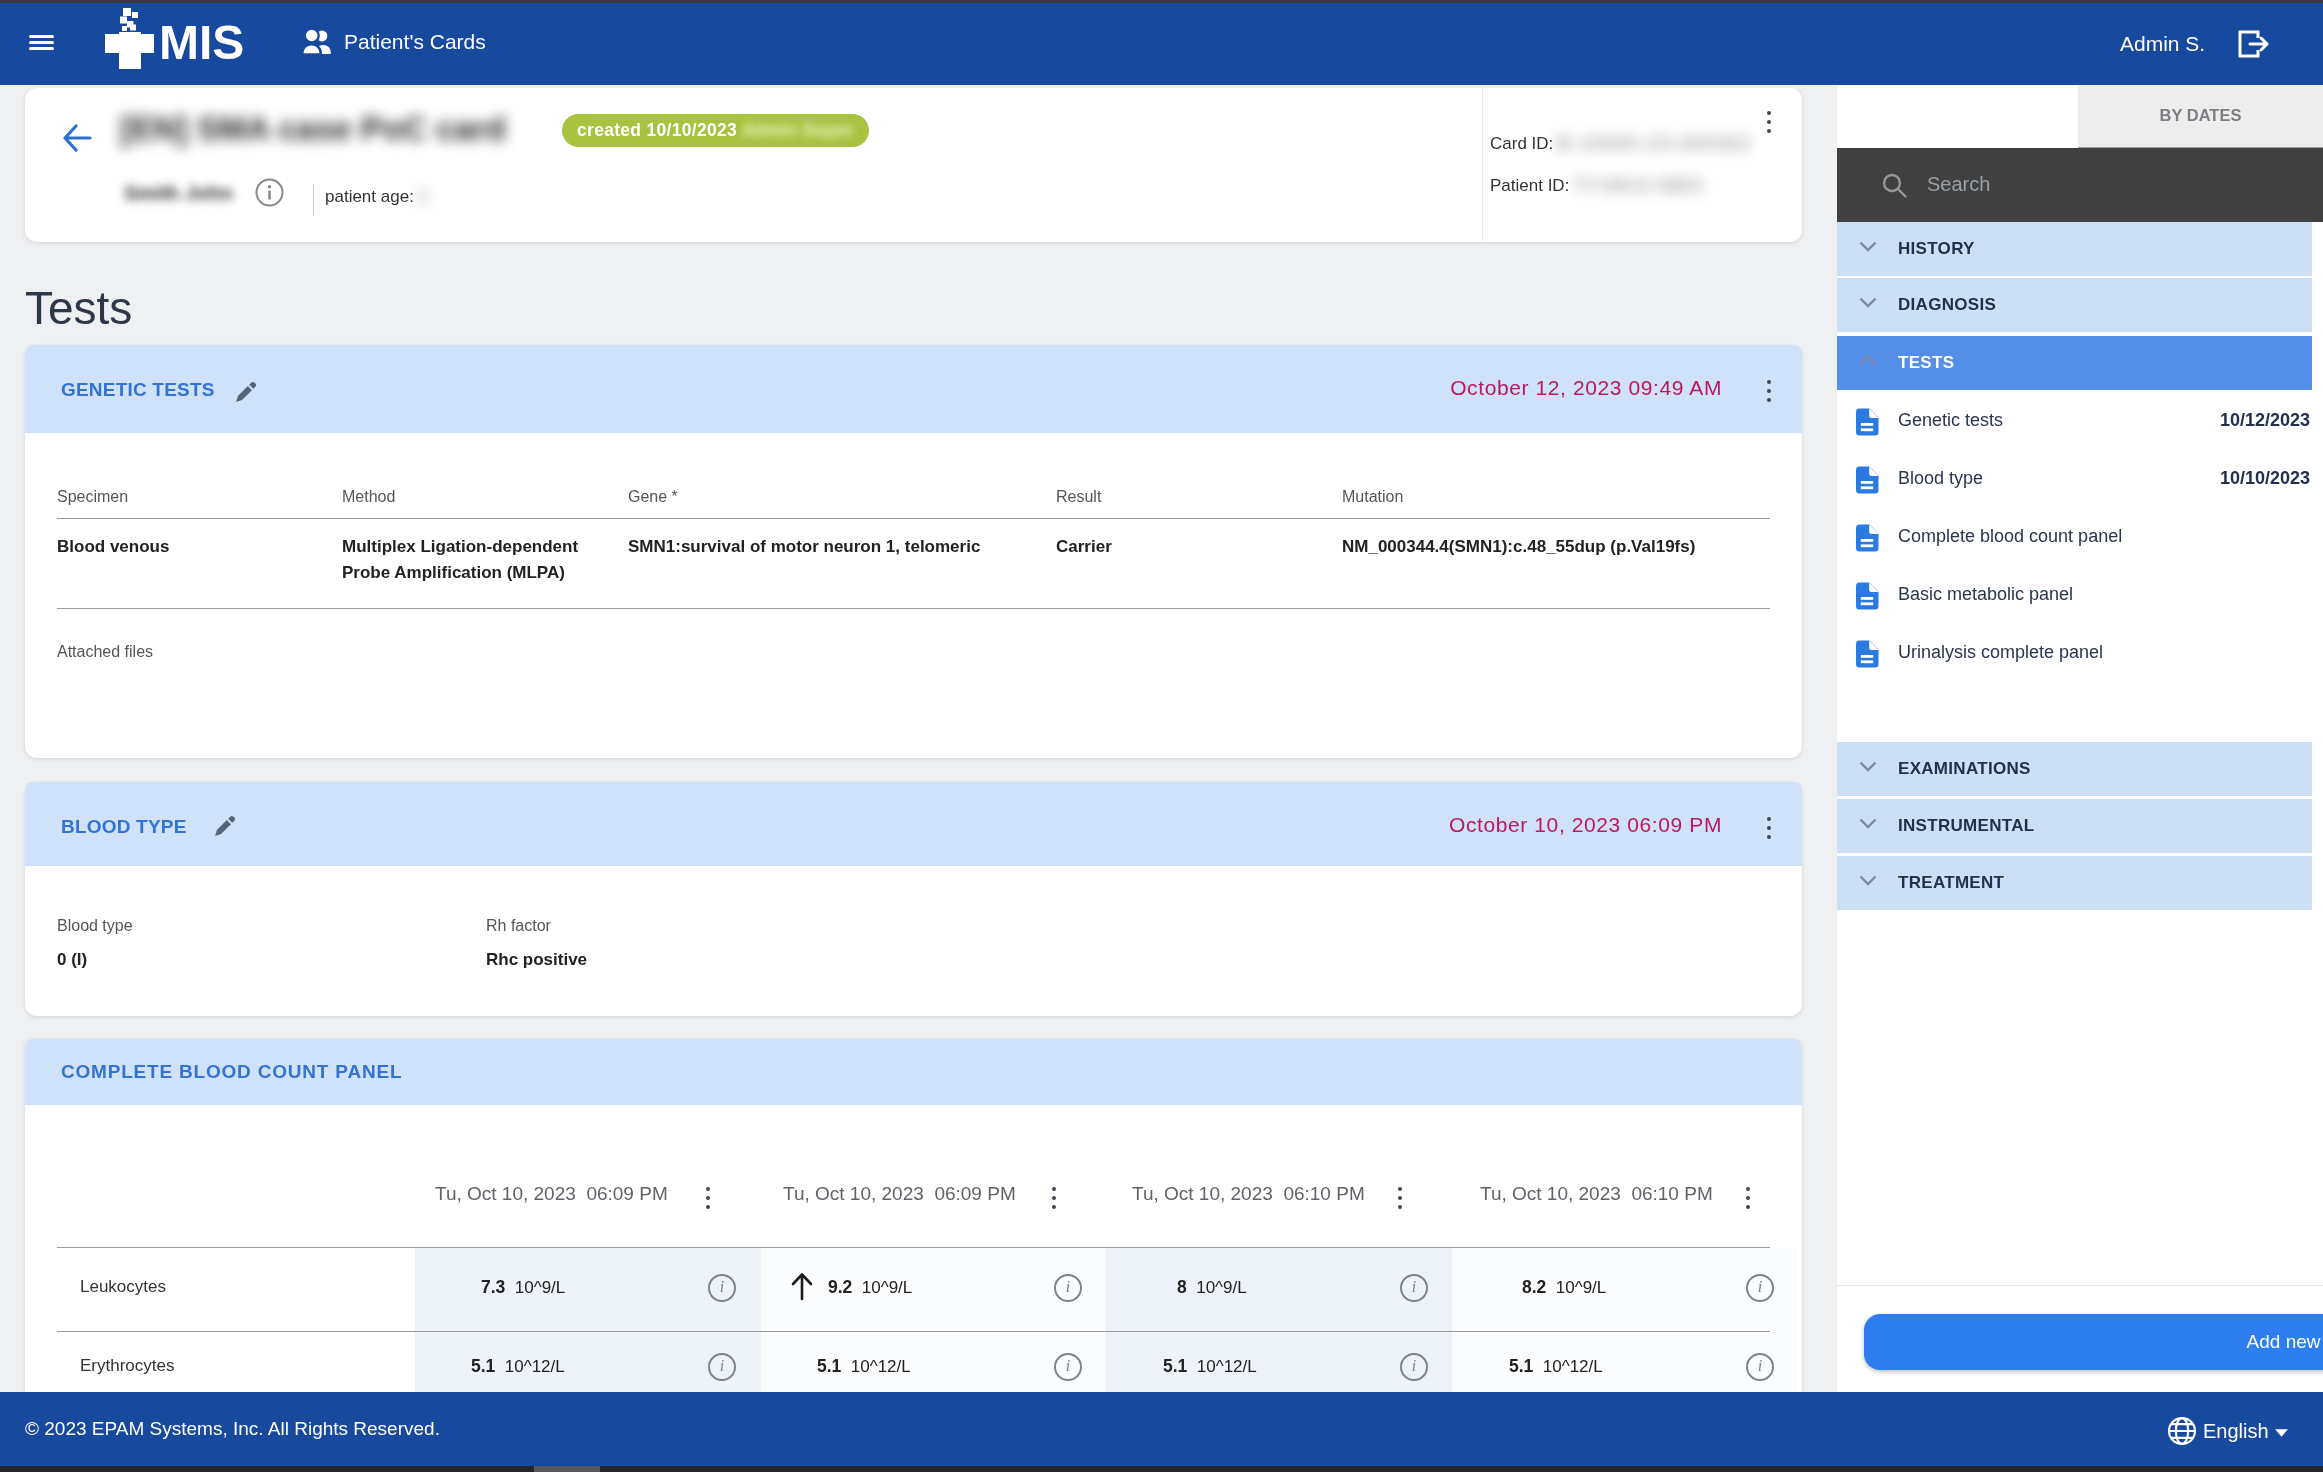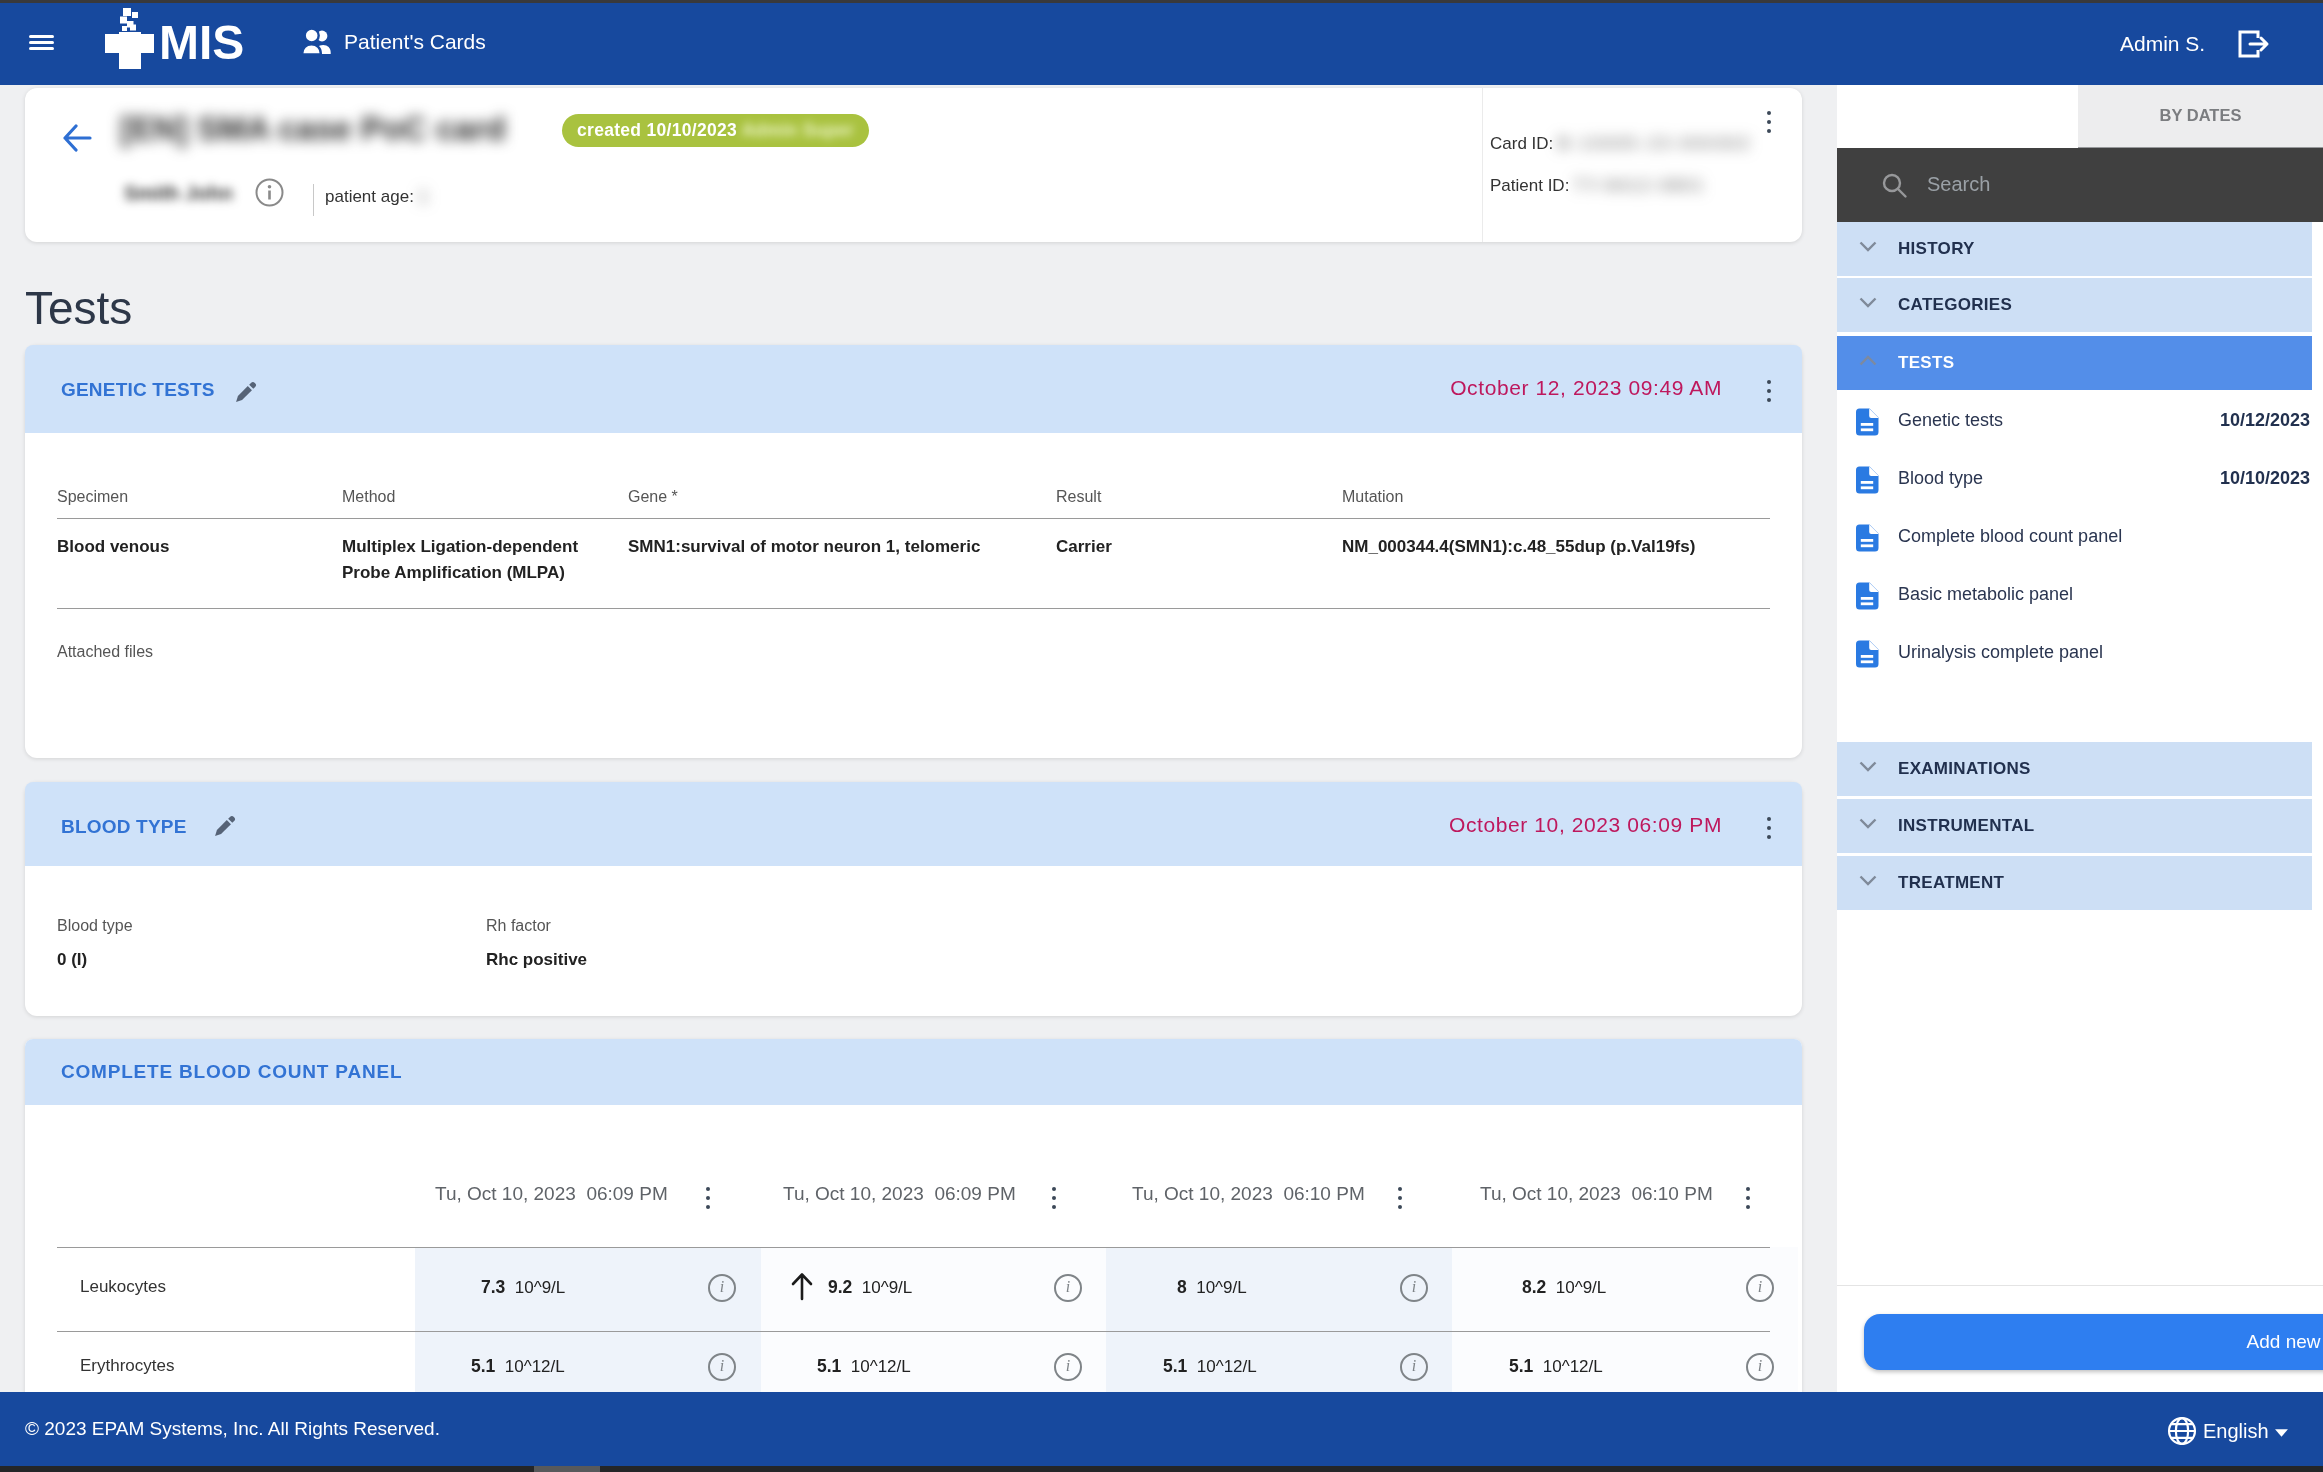--- a/index.html
+++ b/index.html
@@ -257,21 +257,21 @@
     <div class="srow abs" style="top:137px;height:54px;">
       <svg width="18" height="11" viewBox="0 0 18 11">
           <path d="M1.5 1.5 L9 9 L16.5 1.5" fill="none" stroke="#7f8a99" stroke-width="2.4"></path>
         </svg>
       <div class="lbl">HISTORY</div>
     </div>
     <div class="srow abs" style="top:193px;height:54px;">
       <svg width="18" height="11" viewBox="0 0 18 11">
           <path d="M1.5 1.5 L9 9 L16.5 1.5" fill="none" stroke="#7f8a99" stroke-width="2.4"></path>
         </svg>
-      <div class="lbl">CATEGORIES</div>
+      <div class="lbl">DIAGNOSIS</div>
     </div>
     <div class="srow abs" id="rowtests" style="top:251px;height:54px;">
       <svg width="18" height="11" viewBox="0 0 18 11">
           <path d="M1.5 9.5 L9 2 L16.5 9.5" fill="none" stroke="#7d8aa0" stroke-width="2.4"></path>
         </svg>
       <div class="lbl">TESTS</div>
     </div>
     <div class="sitem abs" style="top:308px;">
       <svg width="24" height="28" viewBox="0 0 24 28">
           <path d="M4.5 0.5 h10 l9 9 v14.5 a3.5 3.5 0 0 1 -3.5 3.5 h-15.5 a3.5 3.5 0 0 1 -3.5 -3.5 v-20 a3.5 3.5 0 0 1 3.5 -3.5 z" fill="#2a7ae2"></path>

